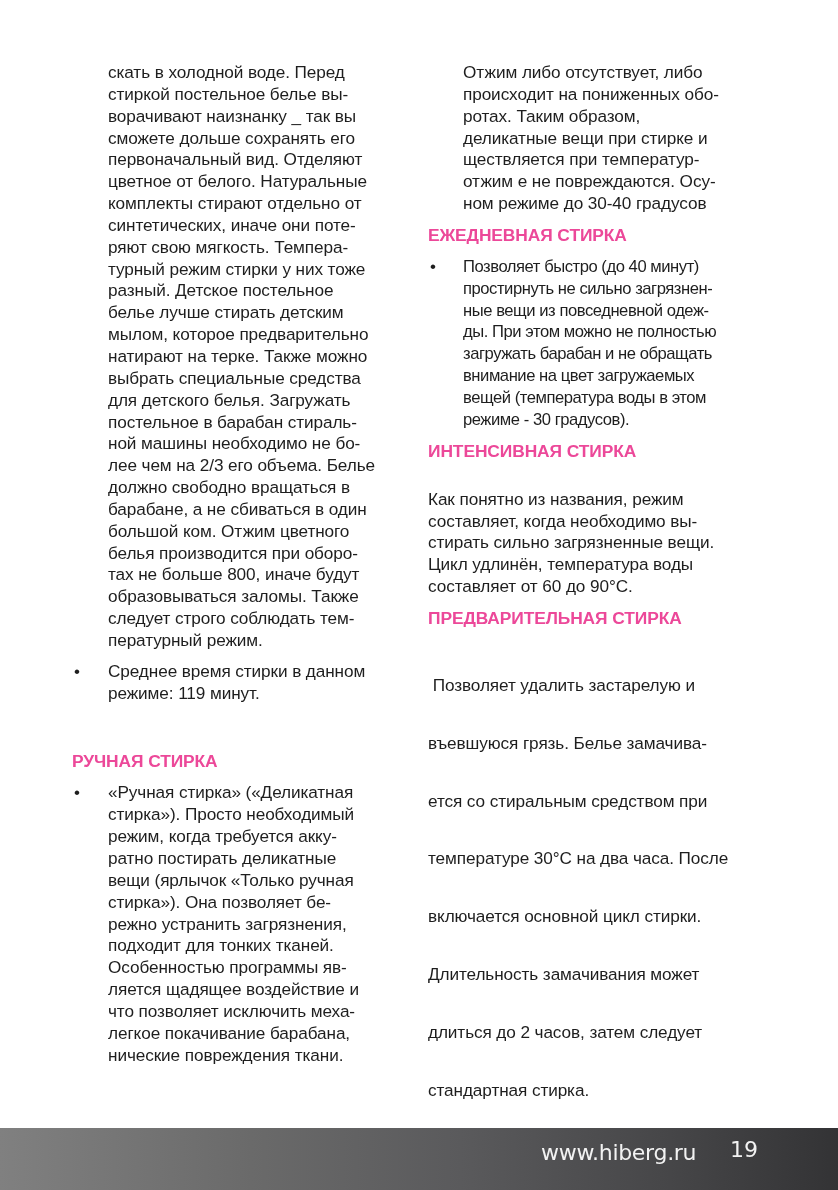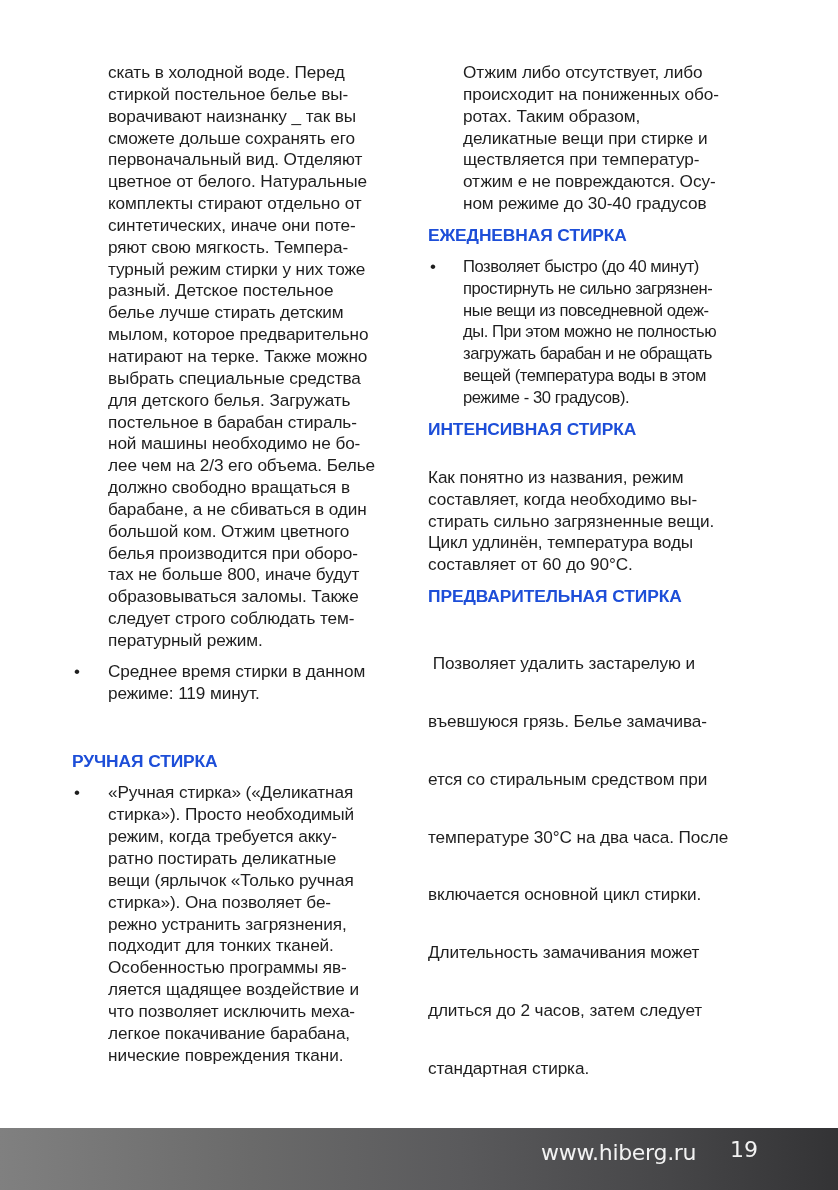--- a/index.html
+++ b/index.html
@@ -8,21 +8,21 @@
       font-family: "Liberation Sans", "DejaVu Sans", sans-serif; color: #1e1e1e;
     }
     .col { position: absolute; top: 62px; }
     .col-left { left: 72px; width: 345px; }
     .col-right { left: 428px; width: 345px; }
     .line { font-size: 17.2px; line-height: 21.85px; white-space: nowrap; letter-spacing: -0.1px; }
     .para { margin: 0; }
     .indent { padding-left: 36px; }
     .bullet-item { position: relative; padding-left: 36px; }
     .bullet-dot { position: absolute; left: 0; top: 0; font-size: 17px; line-height: 21.85px; width: 10px; text-align: center; }
-    .heading { font-weight: bold; font-size: 17.4px; line-height: 21px; letter-spacing: -0.1px; white-space: nowrap; color: #1d4ed8; }
+    .heading { font-weight: bold; font-size: 17.4px; line-height: 21px; letter-spacing: -0.1px; white-space: nowrap; color: #ec4899; }
     .right-bullet .bullet-dot { left: 0; }
     .right-bullet { padding-left: 35px; }
     .right-bullet .line { font-size: 16.6px; letter-spacing: -0.45px; }
     .footer {
       position: absolute; left: 0; top: 1128px; width: 838px; height: 62px;
       background: linear-gradient(to right, #808080 0%, #6a6a6a 30%, #5a5a5c 55%, #464648 80%, #333335 100%);
     }
     .footer-url { position: absolute; left: 541px; top: 12px; color: #f2f2f2; font-size: 22px; font-family: "DejaVu Sans", sans-serif; letter-spacing: -0.3px; }
     .footer-page { position: absolute; left: 730px; top: 9px; color: #f2f2f2; font-size: 22px; font-family: "DejaVu Sans", sans-serif; }
   </style>
@@ -99,20 +99,21 @@
 
   <div class="heading" style="margin-top: 10px;">ЕЖЕДНЕВНАЯ СТИРКА</div>
 
   <div class="bullet-item right-bullet" style="margin-top: 10px;">
     <span class="bullet-dot">•</span>
     <div class="line">Позволяет быстро (до 40 минут)</div>
     <div class="line">простирнуть не сильно загрязнен-</div>
     <div class="line">ные вещи из повседневной одеж-</div>
     <div class="line">ды. При этом можно не полностью</div>
     <div class="line">загружать барабан и не обращать</div>
+    <div class="line">внимание на цвет загружаемых</div>
     <div class="line">вещей (температура воды в этом</div>
     <div class="line">режиме - 30 градусов).</div>
   </div>
 
   <div class="heading" style="margin-top: 10px;">ИНТЕНСИВНАЯ СТИРКА</div>
 
   <div class="para" style="margin-top: 27px;">
     <div class="line">Как понятно из названия, режим</div>
     <div class="line">составляет, когда необходимо вы-</div>
     <div class="line">стирать сильно загрязненные вещи.</div>

